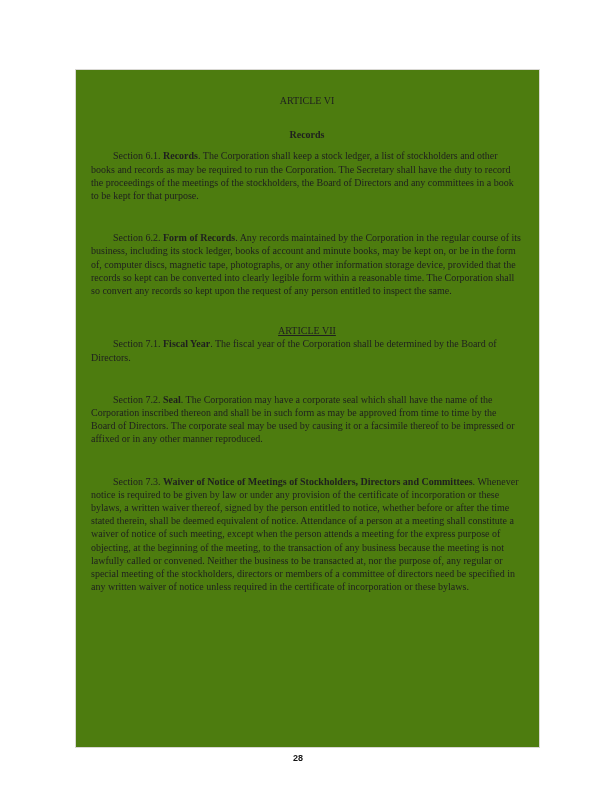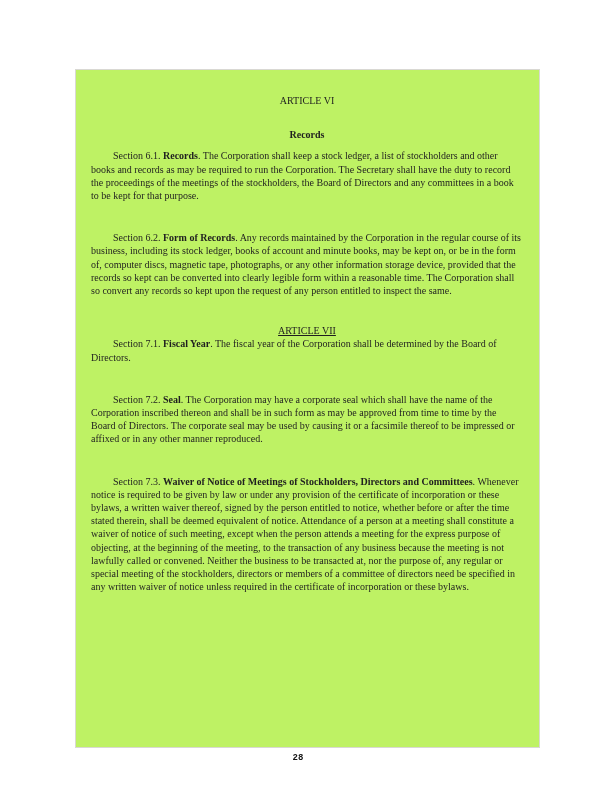--- a/index.html
+++ b/index.html
@@ -12,21 +12,21 @@
     font-family: "Liberation Serif", serif;
     color: #1f1f1f;
     overflow: hidden;
   }
   .scan-page {
     position: absolute;
     left: 75px;
     top: 69px;
     width: 465px;
     height: 679px;
-    background: #bef264;
+    background: #4d7c0f;
     border: 1px solid #d9d8d3;
   }
   .doc {
     position: absolute;
     left: 15px;
     right: 16px;
     top: 24px;
     font-size: 10px;
     line-height: 13.2px;
     text-align: left;
@@ -49,21 +49,21 @@
     text-indent: 22px;
   }
   .sections p.sec:first-child { margin-top: 0; }
   .sec b { font-weight: bold; }
   .page-num {
     position: absolute;
     left: 0;
     top: 753px;
     width: 596px;
     text-align: center;
-    font-family: Liberation Mono, monospace;
+    font-family: Liberation Sans, sans-serif;
     font-size: 9px;
     font-weight: bold;
     color: #141414;
   }
 </style>
 </head>
 <body>
 
 <div class="scan-page">
   <div class="doc">

